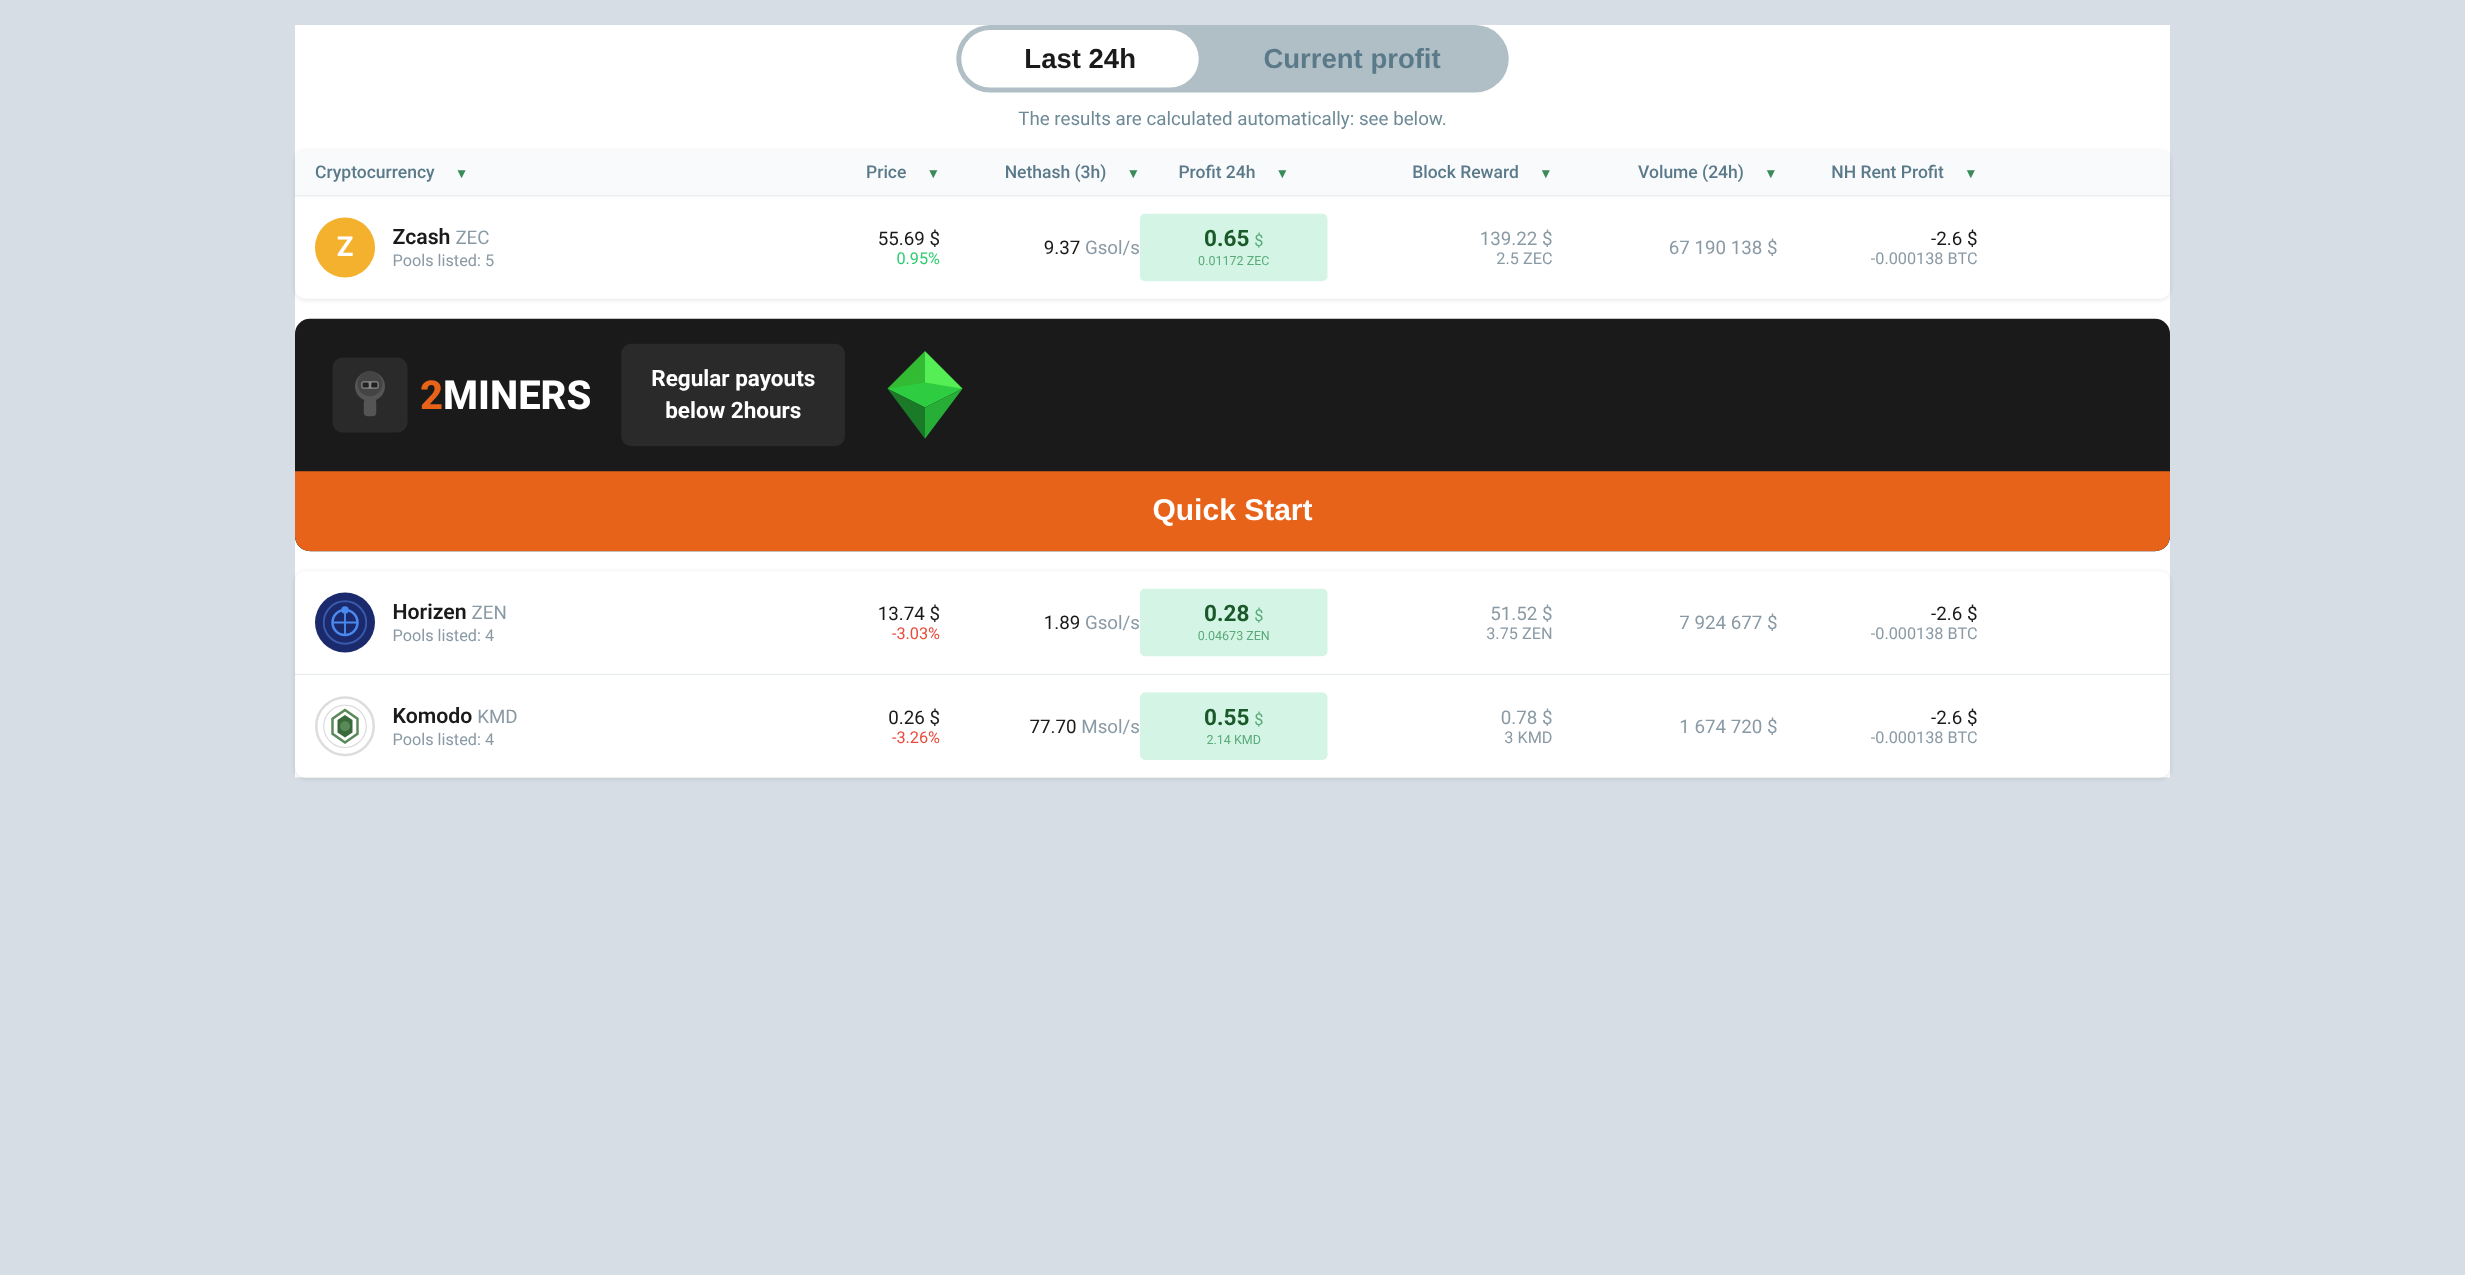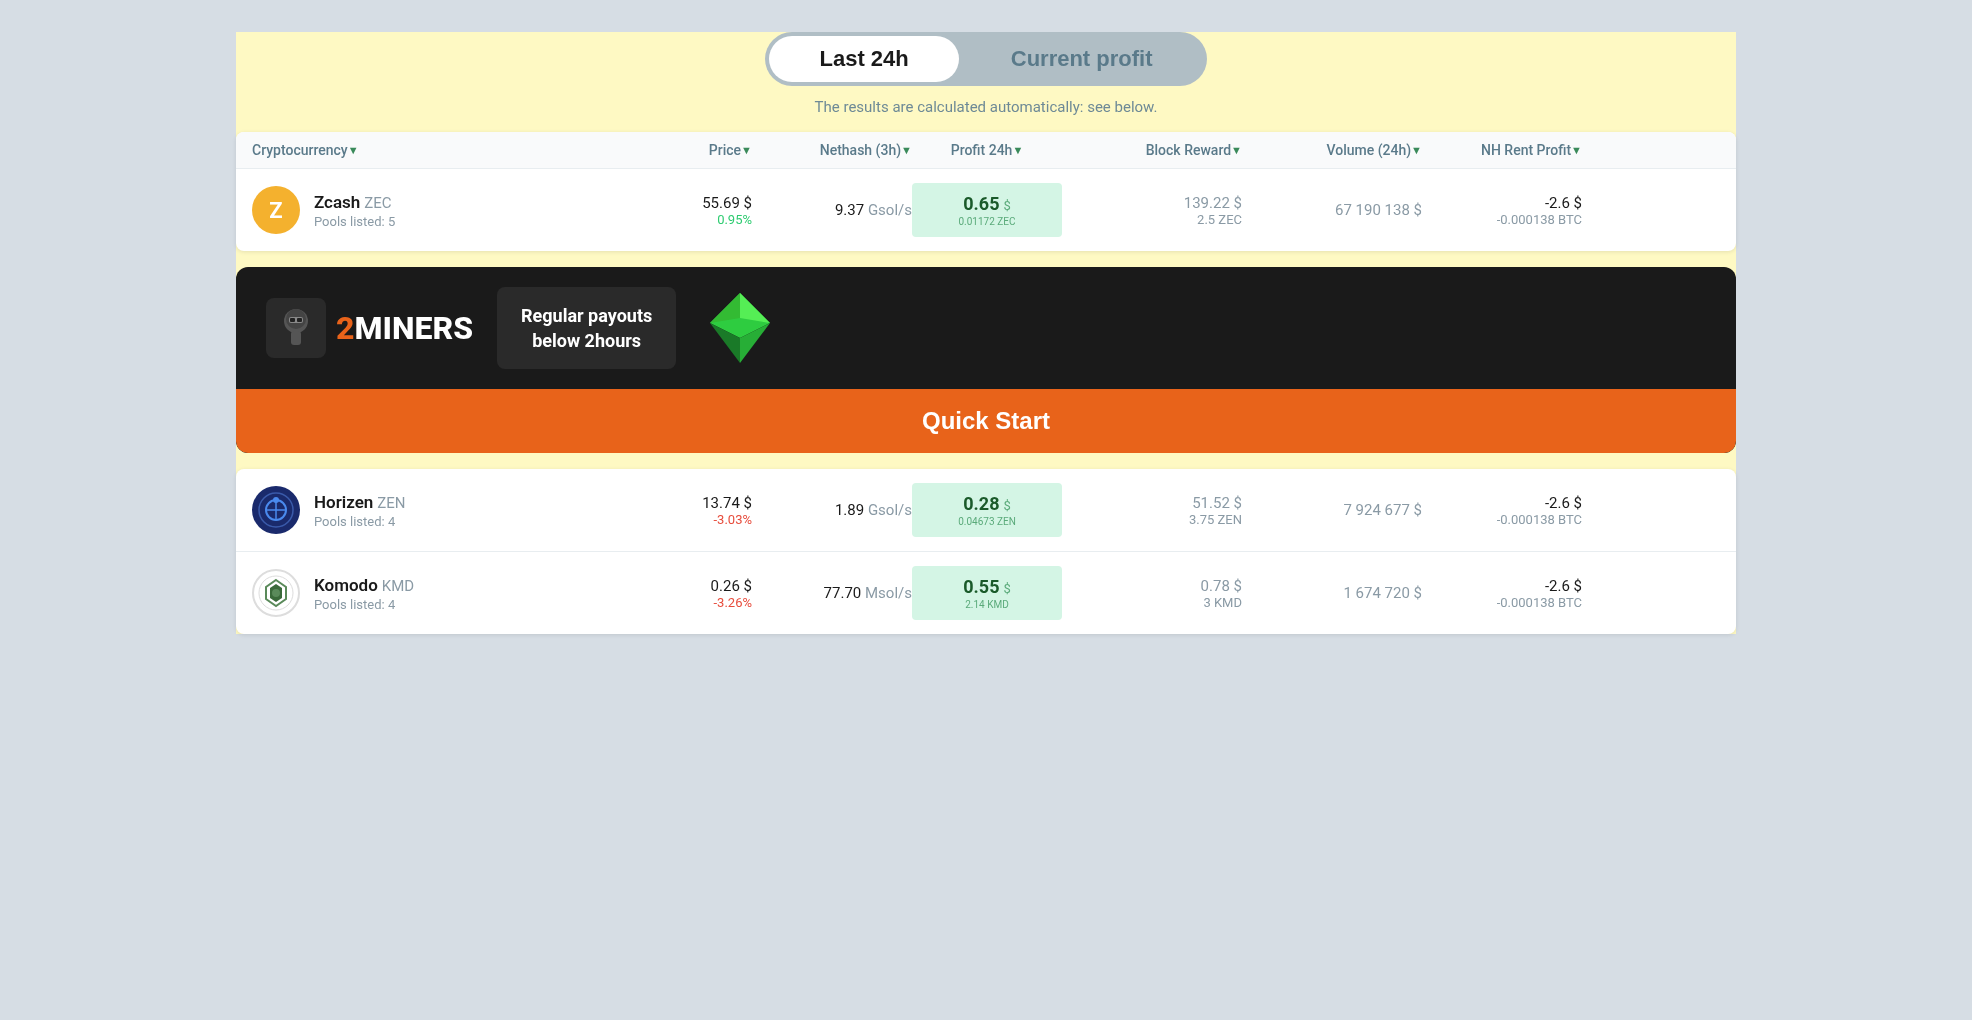--- a/index.html
+++ b/index.html
@@ -3,23 +3,23 @@
   <meta charset="utf-8">
   <style>
     * { box-sizing: border-box; margin: 0; padding: 0; }
     body {
       font-family: -apple-system, BlinkMacSystemFont, 'Segoe UI', Roboto, sans-serif;
       background: #d6dde4;
       padding: 20px;
       min-width: 1200px;
     }
     .container {
-      background: #fef9c3;
+      background: #ffffff;
       max-width: 1500px;
-      margin: 12px auto;
+      margin: 0 auto;
     }
     
     .toggle-bar {
       display: flex;
       justify-content: center;
       margin-bottom: 12px;
     }
     .toggle-wrapper {
       display: flex;
       background: #b0bec5;
@@ -63,21 +63,21 @@
       padding: 10px 16px;
       color: #5a7a8a;
       font-size: 14px;
       font-weight: 500;
       border-bottom: 1px solid #e8edf0;
       background: #f9fafb;
     }
     .col-header {
       display: flex;
       align-items: center;
-      gap: 0;
+      gap: 16px;
       cursor: pointer;
     }
     .col-header .arrow {
       color: #3a8a5a;
       font-size: 11px;
     }
     .table-row {
       display: grid;
       grid-template-columns: 380px 120px 160px 150px 180px 180px 160px;
       padding: 14px 16px;

